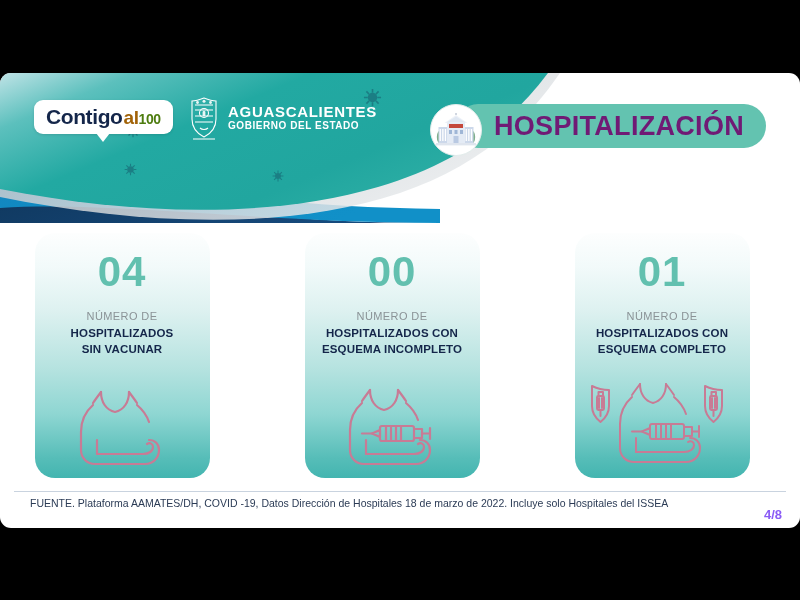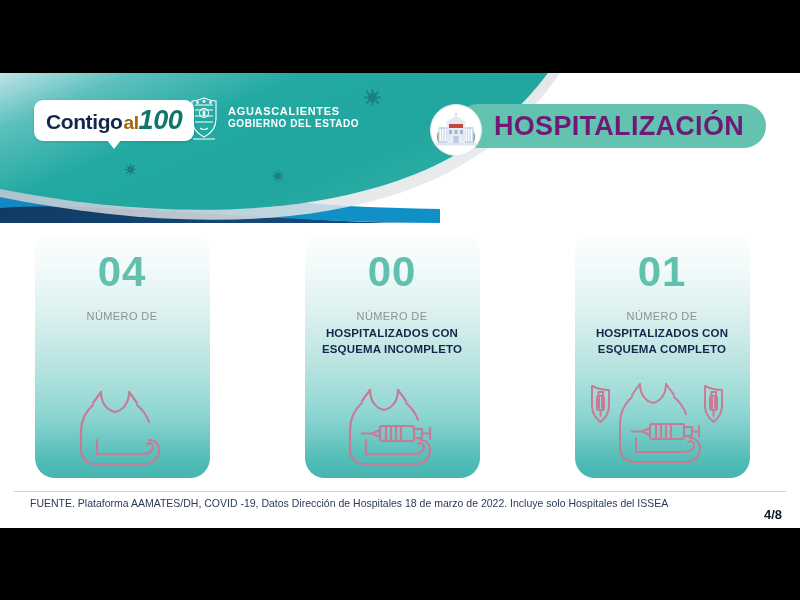--- a/index.html
+++ b/index.html
@@ -23,20 +23,21 @@
   #letterbox-top { top: 0; height: 73px; }
   #letterbox-bottom { top: 528px; height: 72px; }
 
   
   #slide {
     position: absolute;
     left: 0; top: 73px;
     width: 800px; height: 455px;
     background: #ffffff;
     overflow: hidden;
+    border-radius: 11px;
   }
 
   
   #header-band {
     position: absolute; left: 0; top: 0;
     width: 800px; height: 150px;
     overflow: hidden;
   }
   #header-band svg { display: block; }
 
@@ -67,31 +68,31 @@
     position: absolute;
     left: 50%; bottom: -8px;
     margin-left: -7px;
     width: 0; height: 0;
     border-left: 7px solid transparent;
     border-right: 7px solid transparent;
     border-top: 9px solid #ffffff;
   }
   .logo-contigo { font-size: 21px; font-weight: bold; color: #14264A; }
   .logo-al      { font-size: 19px; font-weight: bold; color: #a16207; margin-left:1px;}
-  .logo-100     { font-size: 27px; font-weight: bold; color: #0f766e; font-style: italic; }
+  .logo-100     { font-size: 14px; font-weight: bold; color: #4d7c0f; }
 
   #ags-logo {
     position: absolute;
     left: 187px; top: 22px;
     display: flex; align-items: center; gap: 7px;
   }
   #ags-crest { width: 34px; height: 46px; }
   #ags-text { color: #ffffff; line-height: 1.05; }
   #ags-name {
-    font-size: 11px; font-weight: bold; letter-spacing: 0.7px;
+    font-size: 15px; font-weight: bold; letter-spacing: 0.7px;
   }
   #ags-sub {
     font-size: 10px; font-weight: bold; letter-spacing: 0.55px; margin-top: 1px;
   }
 
   
   #title-wrap {
     position: absolute;
     left: 430px; top: 31px;
     display: flex; align-items: center;
@@ -187,21 +188,21 @@
     position: absolute;
     left: 30px; top: 424px;
     font-size: 10.5px;
     color: #2b3b55;
     white-space: nowrap;
   }
   #page-indicator {
     position: absolute;
     right: 18px; top: 434px;
     font-size: 13px;
-    color: #0f172a;
+    color: #8b5cf6;
     font-weight: bold;
   }
 </style>
 </head>
 <body>
 
 <div id="viewport">
 
   <div id="letterbox-top" class="letterbox"></div>
 
@@ -369,20 +370,24 @@
           <line x1="20" y1="2" x2="20" y2="0" stroke="#8c9bb2" stroke-width="0.8"></line>
         </svg>
       </div>
     </div>
 
     <div id="cards">
 
       <div class="card">
         <div class="card-number">04</div>
         <div class="card-label-top">NÚMERO DE</div>
+        <div class="card-label-main">
+          <span>HOSPITALIZADOS</span><br>
+          <span>SIN VACUNAR</span>
+        </div>
         <div class="card-art">
           <svg width="110" height="82" viewBox="0 0 110 82">
             <g fill="none" stroke="#C87B95" stroke-width="2.2" stroke-linecap="round" stroke-linejoin="round">
 
               <path d="M34 4 C34 14 39 22 48 24 C57 22 62 14 62 4"></path>
               <path d="M34 4 C31 8 28 12 26 15"></path>
               <path d="M62 4 C65 8 68 12 70 15"></path>
 
               <path d="M26 17 C18 24 14 34 14 44 L14 62 C14 70 20 76 28 76 L78 76 C86 76 92 70 92 62 C92 56 88 52 82 52"></path>
               <path d="M70 17 C76 22 80 28 82 34"></path>

